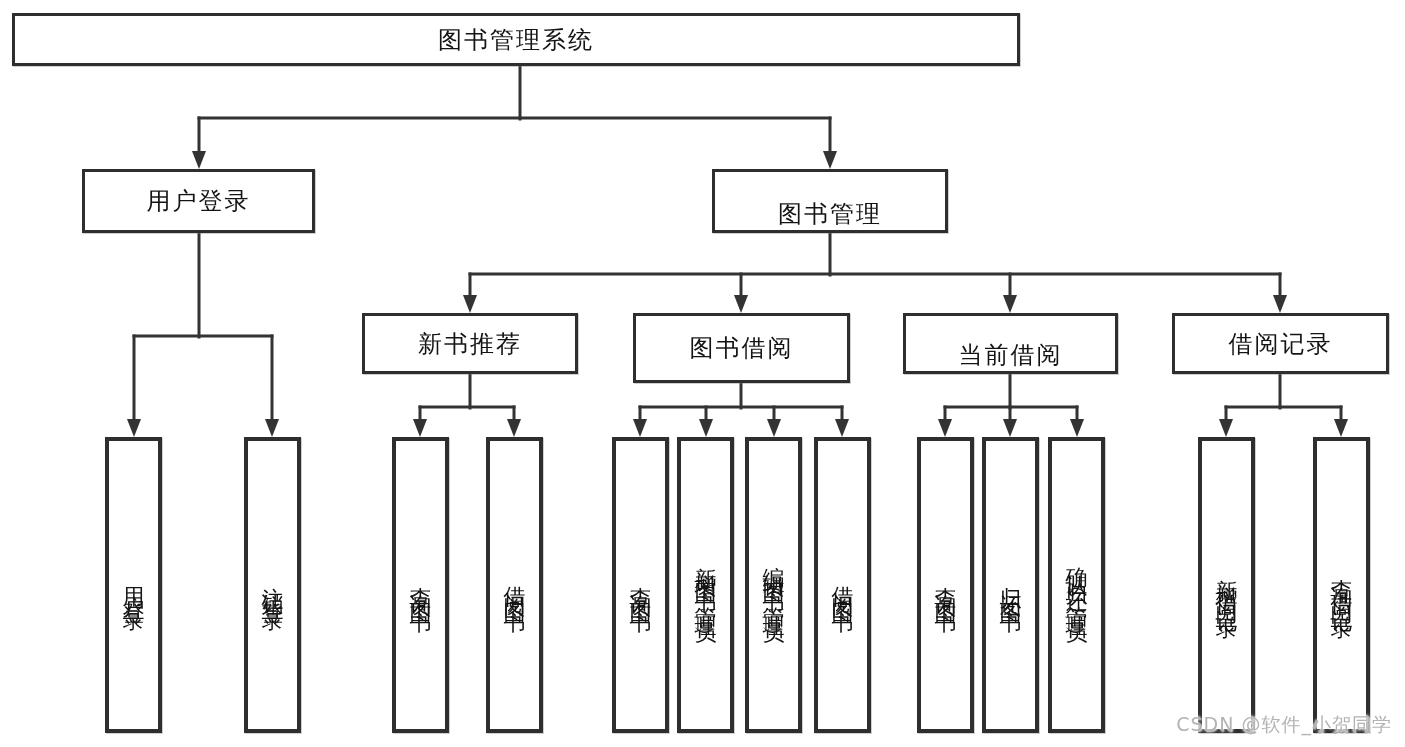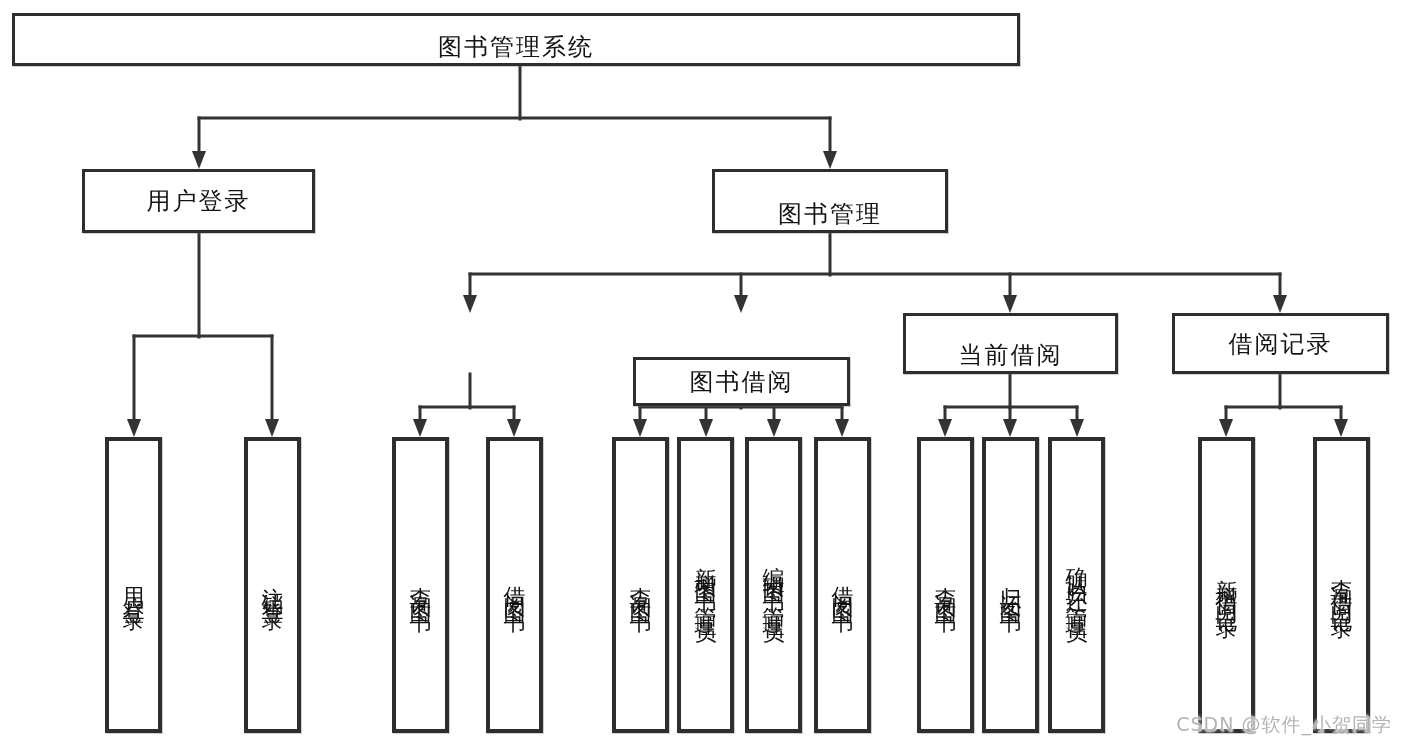--- a/index.html
+++ b/index.html
@@ -143,32 +143,35 @@
     <g>
       <line x1="1280" y1="374" x2="1280" y2="408"></line>
       <line x1="1226" y1="407" x2="1341" y2="407"></line>
       <line x1="1226" y1="407" x2="1226" y2="420"></line>
       <line x1="1341" y1="407" x2="1341" y2="420"></line>
       <polygon points="1219,419 1233,419 1226,437"></polygon>
       <polygon points="1334,419 1348,419 1341,437"></polygon>
     </g>
   </svg>
 
-  <div class="box h" style="left:12px; top:13px; width:1008px; height:53px;align-items:flex-end;">
+  <div class="box h" style="left:12px; top:13px; width:1008px; height:53px;">
     <span class="lbl">图书管理系统</span>
   </div>
 
   <div class="box h" style="left:82px; top:169px; width:233px; height:64px;">
     <span class="lbl">用户登录</span>
   </div>
   <div class="box h" style="left:712px; top:169px; width:236px; height:64px;align-items:flex-end;">
     <span class="lbl">图书管理</span>
   </div>
 
-  <div class="box h" style="left:633px; top:313px; width:217px; height:49px;margin-top:44px;">
+  <div class="box h" style="left:362px; top:313px; width:216px; height:61px;">
+    <span class="lbl">新书推荐</span>
+  </div>
+  <div class="box h" style="left:633px; top:313px; width:217px; height:70px;">
     <span class="lbl">图书借阅</span>
   </div>
   <div class="box h" style="left:903px; top:313px; width:215px; height:61px;align-items:flex-end;">
     <span class="lbl">当前借阅</span>
   </div>
   <div class="box h" style="left:1172px; top:313px; width:217px; height:61px;">
     <span class="lbl">借阅记录</span>
   </div>
 
   <div class="box v" style="left:105px;">

